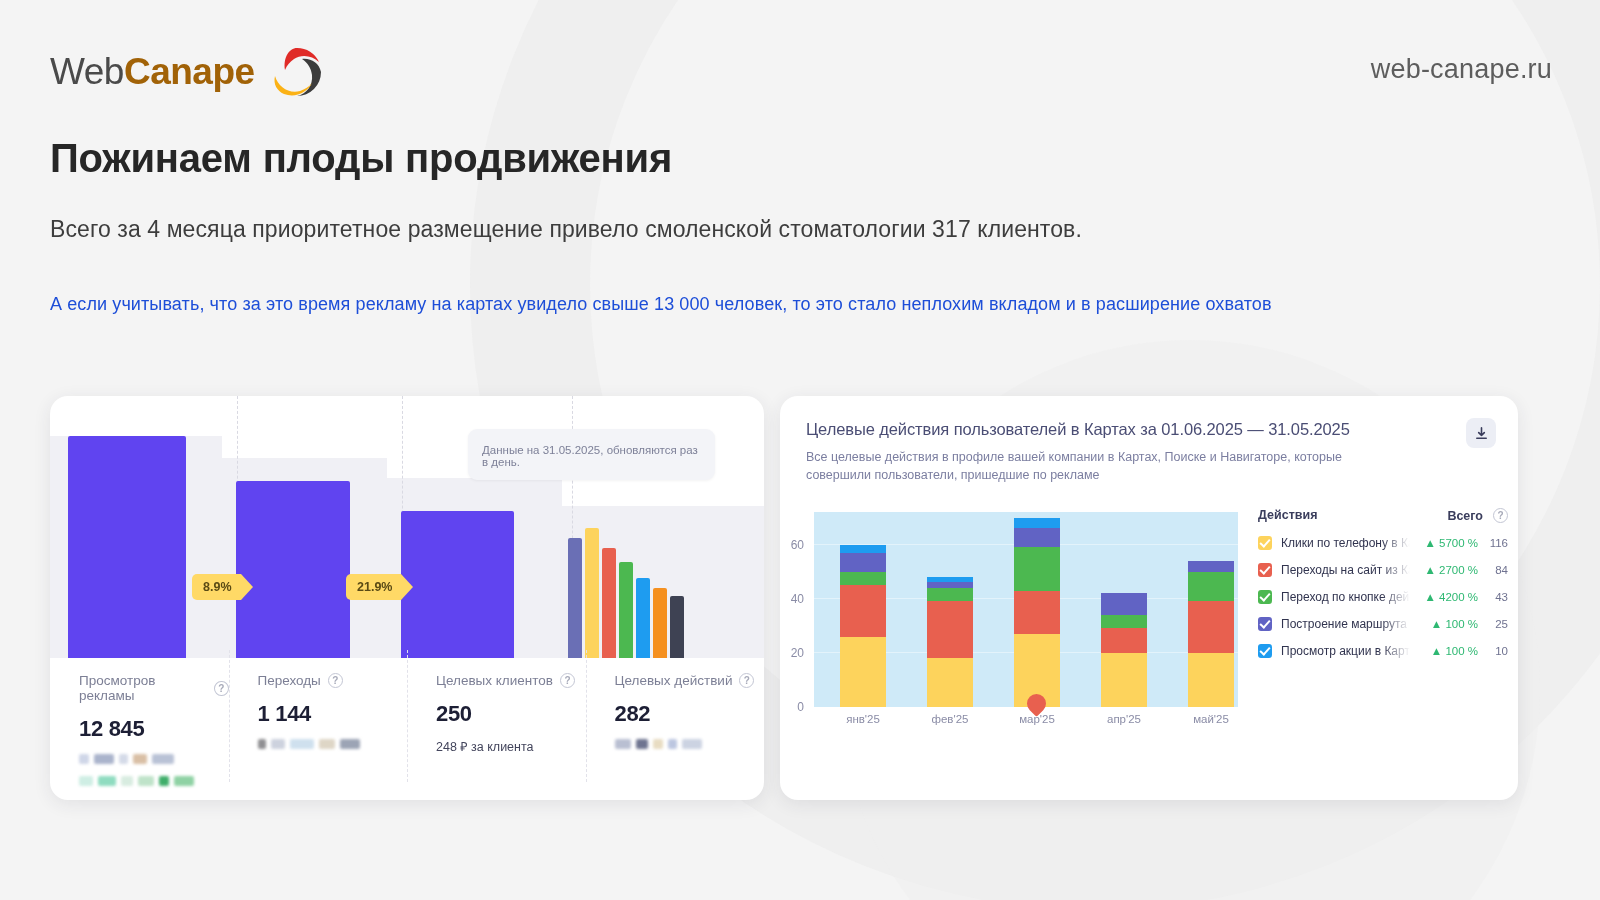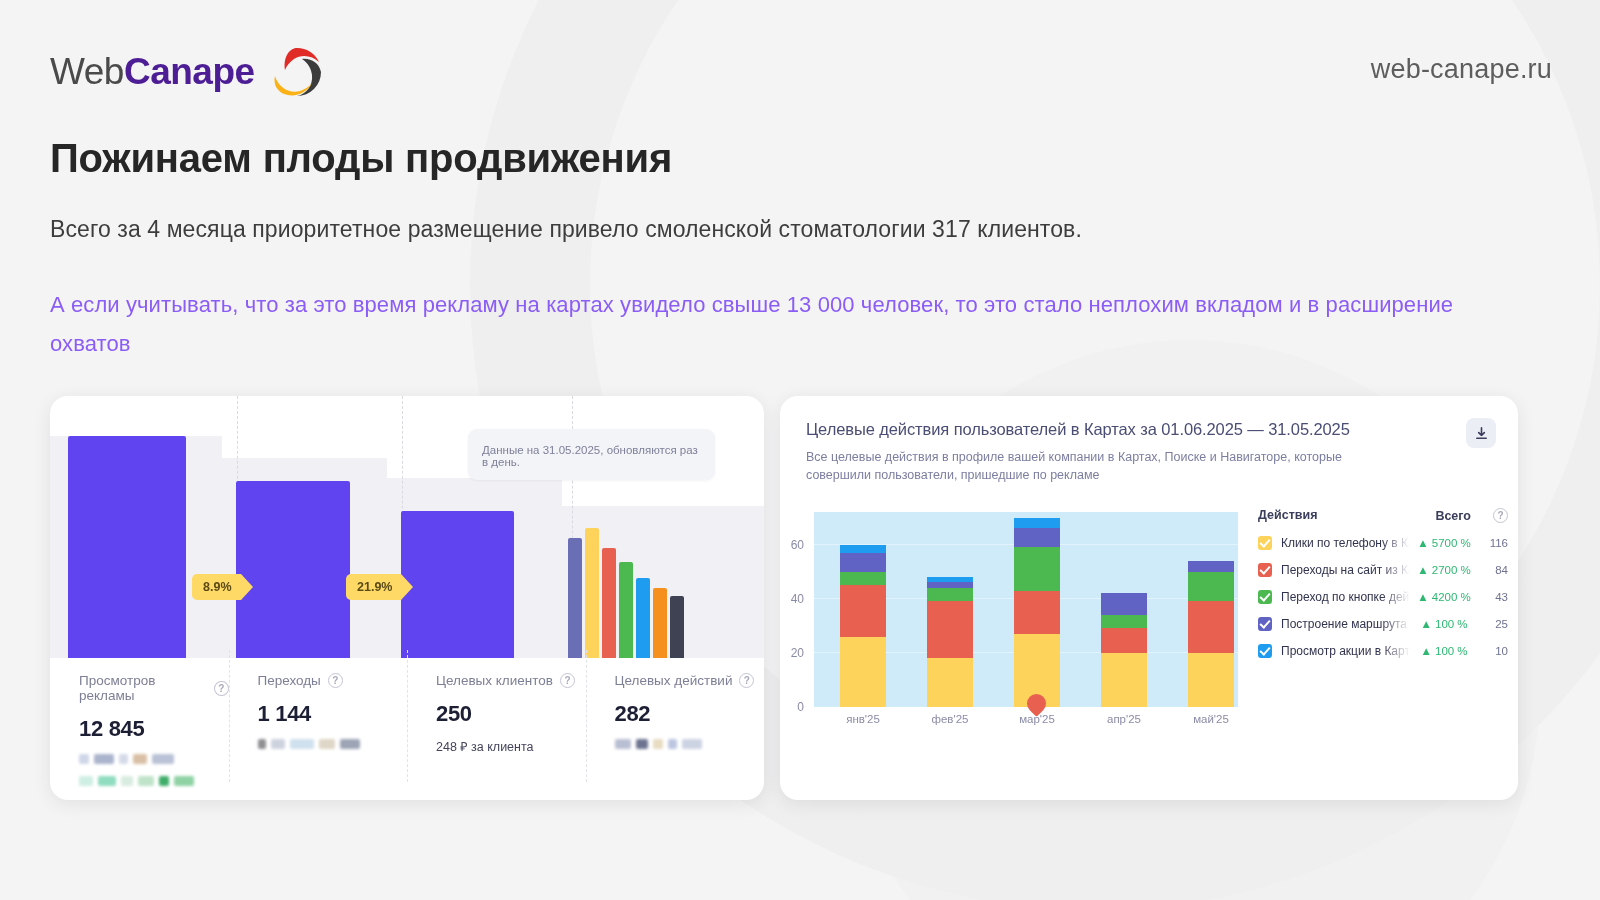--- a/index.html
+++ b/index.html
@@ -20,38 +20,38 @@
   .bg-swoosh2 {
     position: absolute; right: 60px; top: 340px;
     width: 700px; height: 700px; border-radius: 50%;
     background: #efefef; opacity: .55; pointer-events: none;
   }
   .stage { position: relative; z-index: 2; }
 
   
   .logo { position: absolute; left: 50px; top: 44px; display: flex; align-items: center; }
   .logo-text { font-size: 37px; letter-spacing: -.5px; color: #4a4a4a; font-weight: 400; }
-  .logo-text b { font-weight: 700; color: #4c1d95; }
+  .logo-text b { font-weight: 700; color: #a16207; }
   .logo-mark { margin-left: 14px; width: 56px; height: 56px; position: relative; }
   .site-url {
     position: absolute; right: 48px; top: 54px;
     font-size: 27px; color: #5d5d5d; letter-spacing: .2px;
   }
 
   h1.title {
     position: absolute; left: 50px; top: 136px;
     font-size: 40px; font-weight: 700; color: #262626; letter-spacing: -.2px;
   }
   .para1 {
     position: absolute; left: 50px; top: 216px;
     font-size: 23px; color: #3d3d3d; letter-spacing: .1px;
   }
   .para2 {
     position: absolute; left: 50px; top: 285px; width: 1430px;
-    font-size: 22px; color: #8b5cf6; line-height: 39px; letter-spacing: .1px;
+    font-size: 18px; color: #1d4ed8; line-height: 39px; letter-spacing: .1px;
   }
 
   
   .card {
     position: absolute; background: #fff; border-radius: 18px;
     box-shadow: 0 4px 18px rgba(40,45,70,.09);
   }
   .card-left  { left: 50px;  top: 396px; width: 714px; height: 404px; }
   .card-right { left: 780px; top: 396px; width: 738px; height: 404px; }
 
@@ -124,33 +124,33 @@
   .marker-dot {
     position: absolute; width: 19px; height: 19px; background: #e8604f;
     border-radius: 50% 50% 50% 2px; transform: rotate(-45deg);
   }
 
   .legend { position: absolute; left: 1258px; top: 508px; width: 250px; }
   .lg-head { display: flex; font-size: 12.5px; font-weight: 700; color: #3a3d5c;
              margin-bottom: 13px; }
   .lg-head .lh-a { flex: 1; }
   .lg-head .lh-b { width: 95px; text-align: right; display: flex;
-                   justify-content: flex-end; align-items: center; gap: 22px; }
+                   justify-content: flex-end; align-items: center; gap: 10px; }
   .lg-row { display: flex; align-items: center; margin-bottom: 13px; }
   .lg-chk { width: 14px; height: 14px; border-radius: 3px; margin-right: 9px;
             flex: none; position: relative; }
   .lg-chk:after {
     content: ""; position: absolute; left: 4px; top: 1px; width: 4px; height: 8px;
     border: solid #fff; border-width: 0 2px 2px 0; transform: rotate(42deg);
   }
   .lg-name { font-size: 12px; color: #31344f; white-space: nowrap;
              overflow: hidden; text-overflow: clip; flex: 1;
              -webkit-mask-image: linear-gradient(to right, #000 78%, transparent 100%);
              mask-image: linear-gradient(to right, #000 78%, transparent 100%); }
-  .lg-delta { font-size: 11.5px; color: #2eb872; width: 68px; text-align: center;
+  .lg-delta { font-size: 11.5px; color: #2eb872; width: 68px; text-align: right;
               white-space: nowrap; }
   .lg-total { font-size: 11.5px; color: #6f7290; width: 30px; text-align: right; }
 </style>
 </head>
 <body>
 
 <div class="bg-swoosh"></div>
 <div class="bg-swoosh2"></div>
 
 <div class="stage">

